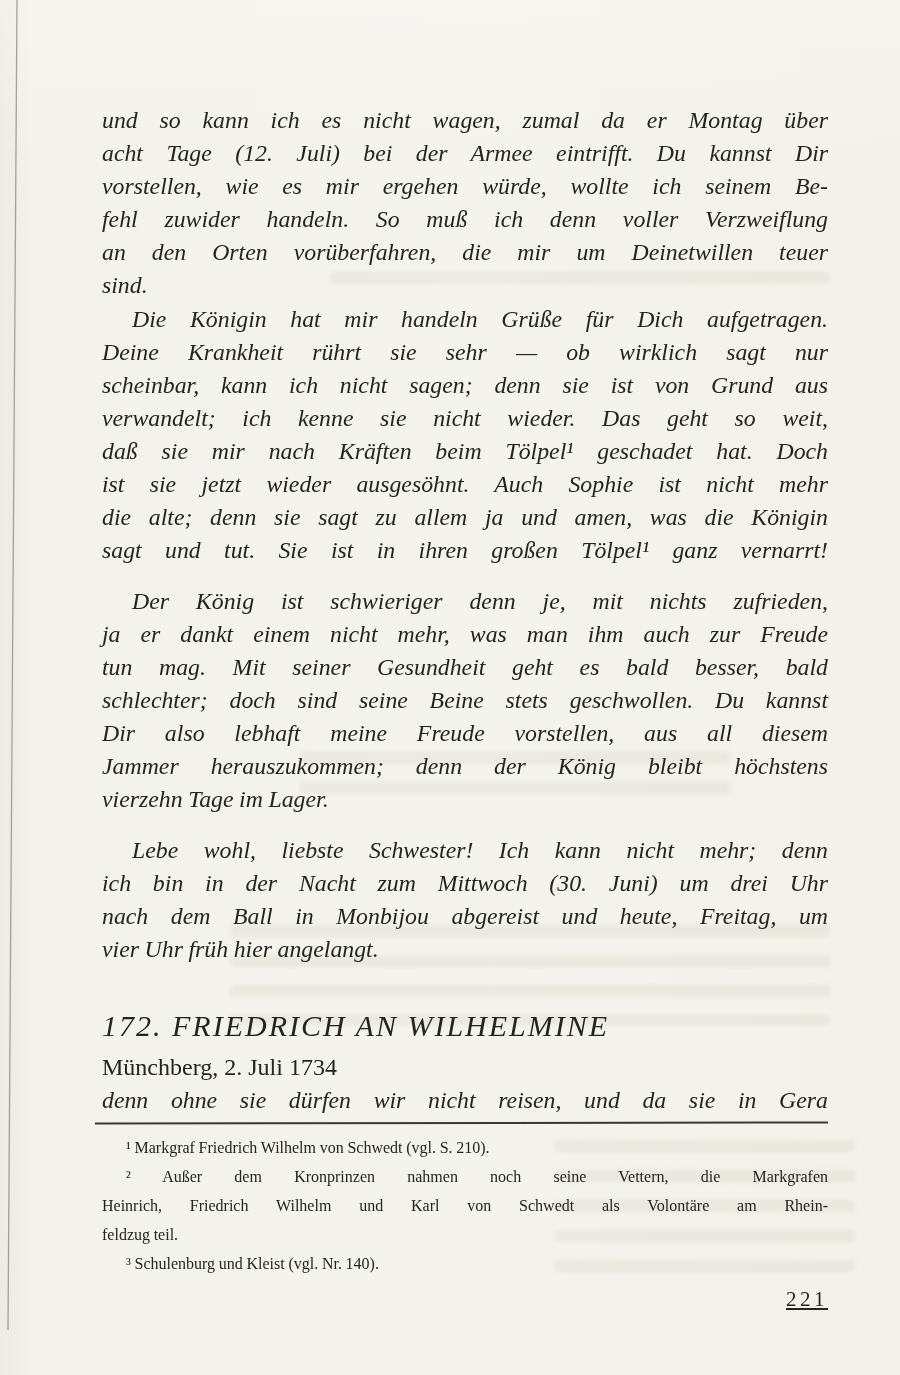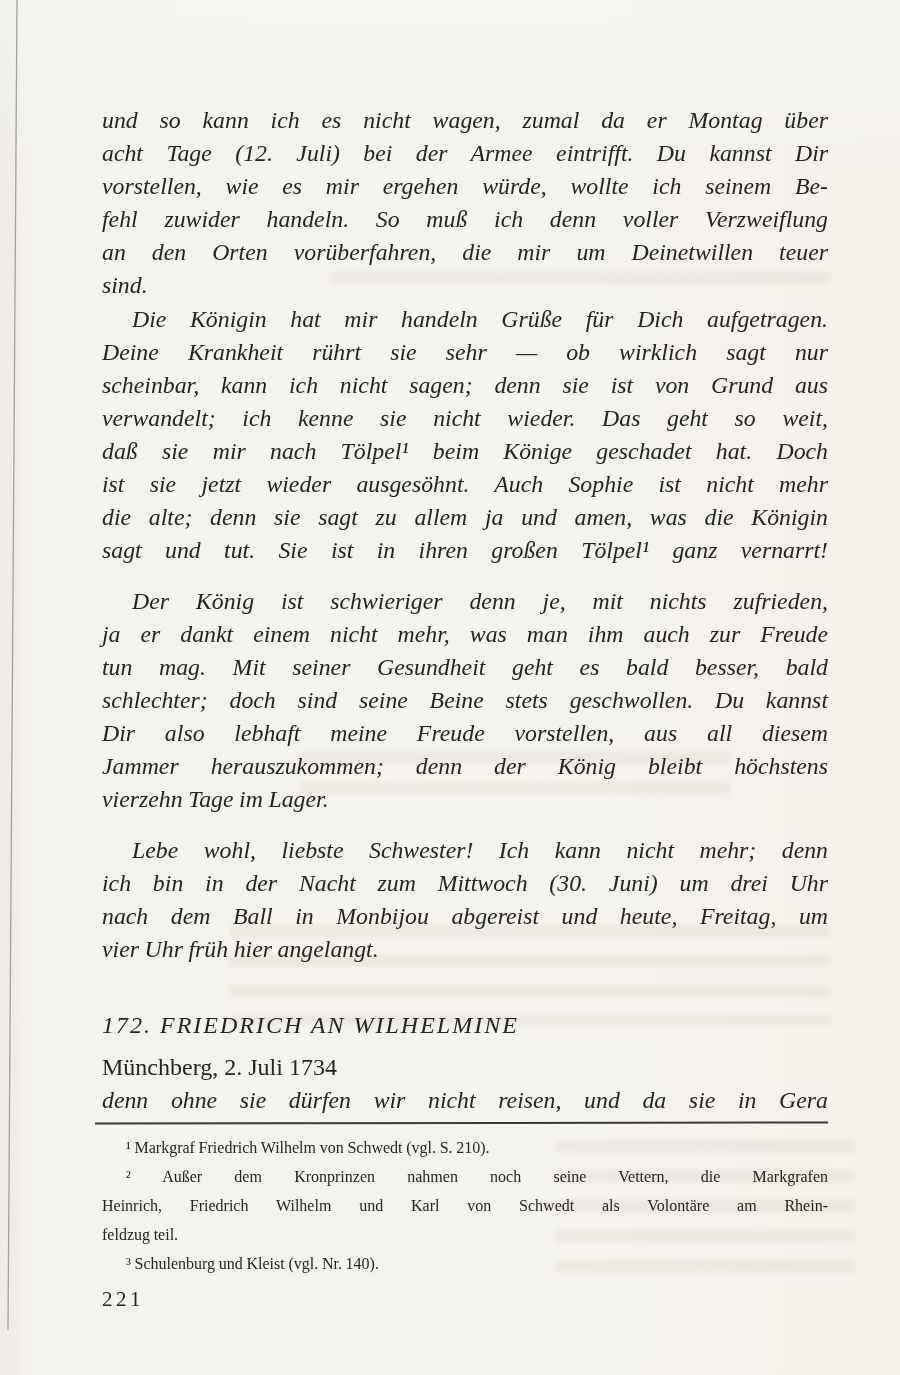--- a/index.html
+++ b/index.html
@@ -42,21 +42,21 @@
     word-spacing: -0.4px;
     text-align: justify;
     text-align-last: justify;
     -webkit-hyphens: none; hyphens: none; font-style: italic;
   }
   .line.end { text-align-last: left; }
   .line.fl { text-indent: 30px; }
   .line.ind14 { text-indent: 14px; }
   .heading {
     margin: 43px 0 0 0;
-    font-size: 24px;
+    font-size: 30px;
     font-weight: normal;
     font-style: italic;
     letter-spacing: 2px;
     line-height: 33px;
   }
   .dateline {
     margin-top: 9px;
     font-size: 24px;
     line-height: 33px;
   }
@@ -73,24 +73,25 @@
     line-height: 29px;
     word-spacing: -0.3px;
     text-align: justify;
     text-align-last: justify;
     -webkit-hyphens: none; hyphens: none;
   }
   .fnline.end { text-align-last: left; }
   .fnline.fl { text-indent: 24px; }
   .pagenum {
     margin-top: 8px;
-    text-align: left;
+    text-align: right;
     font-size: 21px;
     letter-spacing: 3.5px;
     line-height: 26px;
+    text-decoration: underline;
   }
 </style>
 </head>
 <body>
 
 <div class="page">
 
   <svg class="fold-svg" width="900" height="1375" viewBox="0 0 900 1375">
     <line x1="17" y1="0" x2="8" y2="1330" stroke="#8b877c" stroke-width="1.3" opacity="0.75"></line>
   </svg>
@@ -109,21 +110,21 @@
       <div class="line">fehl zuwider handeln. So muß ich denn voller Verzweiflung</div>
       <div class="line">an den Orten vorüberfahren, die mir um Deinetwillen teuer</div>
       <div class="line end">sind.</div>
     </section>
 
     <section class="para m1">
       <div class="line fl">Die Königin hat mir handeln Grüße für Dich aufgetragen.</div>
       <div class="line">Deine Krankheit rührt sie sehr — ob wirklich sagt nur</div>
       <div class="line">scheinbar, kann ich nicht sagen; denn sie ist von Grund aus</div>
       <div class="line">verwandelt; ich kenne sie nicht wieder. Das geht so weit,</div>
-      <div class="line">daß sie mir nach Tölpel¹ beim Könige geschadet hat. Doch</div>
+      <div class="line">daß sie mir nach Kräften beim Tölpel¹ geschadet hat. Doch</div>
       <div class="line">ist sie jetzt wieder ausgesöhnt. Auch Sophie ist nicht mehr</div>
       <div class="line">die alte; denn sie sagt zu allem ja und amen, was die Königin</div>
       <div class="line">sagt und tut. Sie ist in ihren großen Tölpel¹ ganz vernarrt!</div>
     </section>
 
     <section class="para m6">
       <div class="line fl">Der König ist schwieriger denn je, mit nichts zufrieden,</div>
       <div class="line">ja er dankt einem nicht mehr, was man ihm auch zur Freude</div>
       <div class="line">tun mag. Mit seiner Gesundheit geht es bald besser, bald</div>
       <div class="line">schlechter; doch sind seine Beine stets geschwollen. Du kannst</div>

